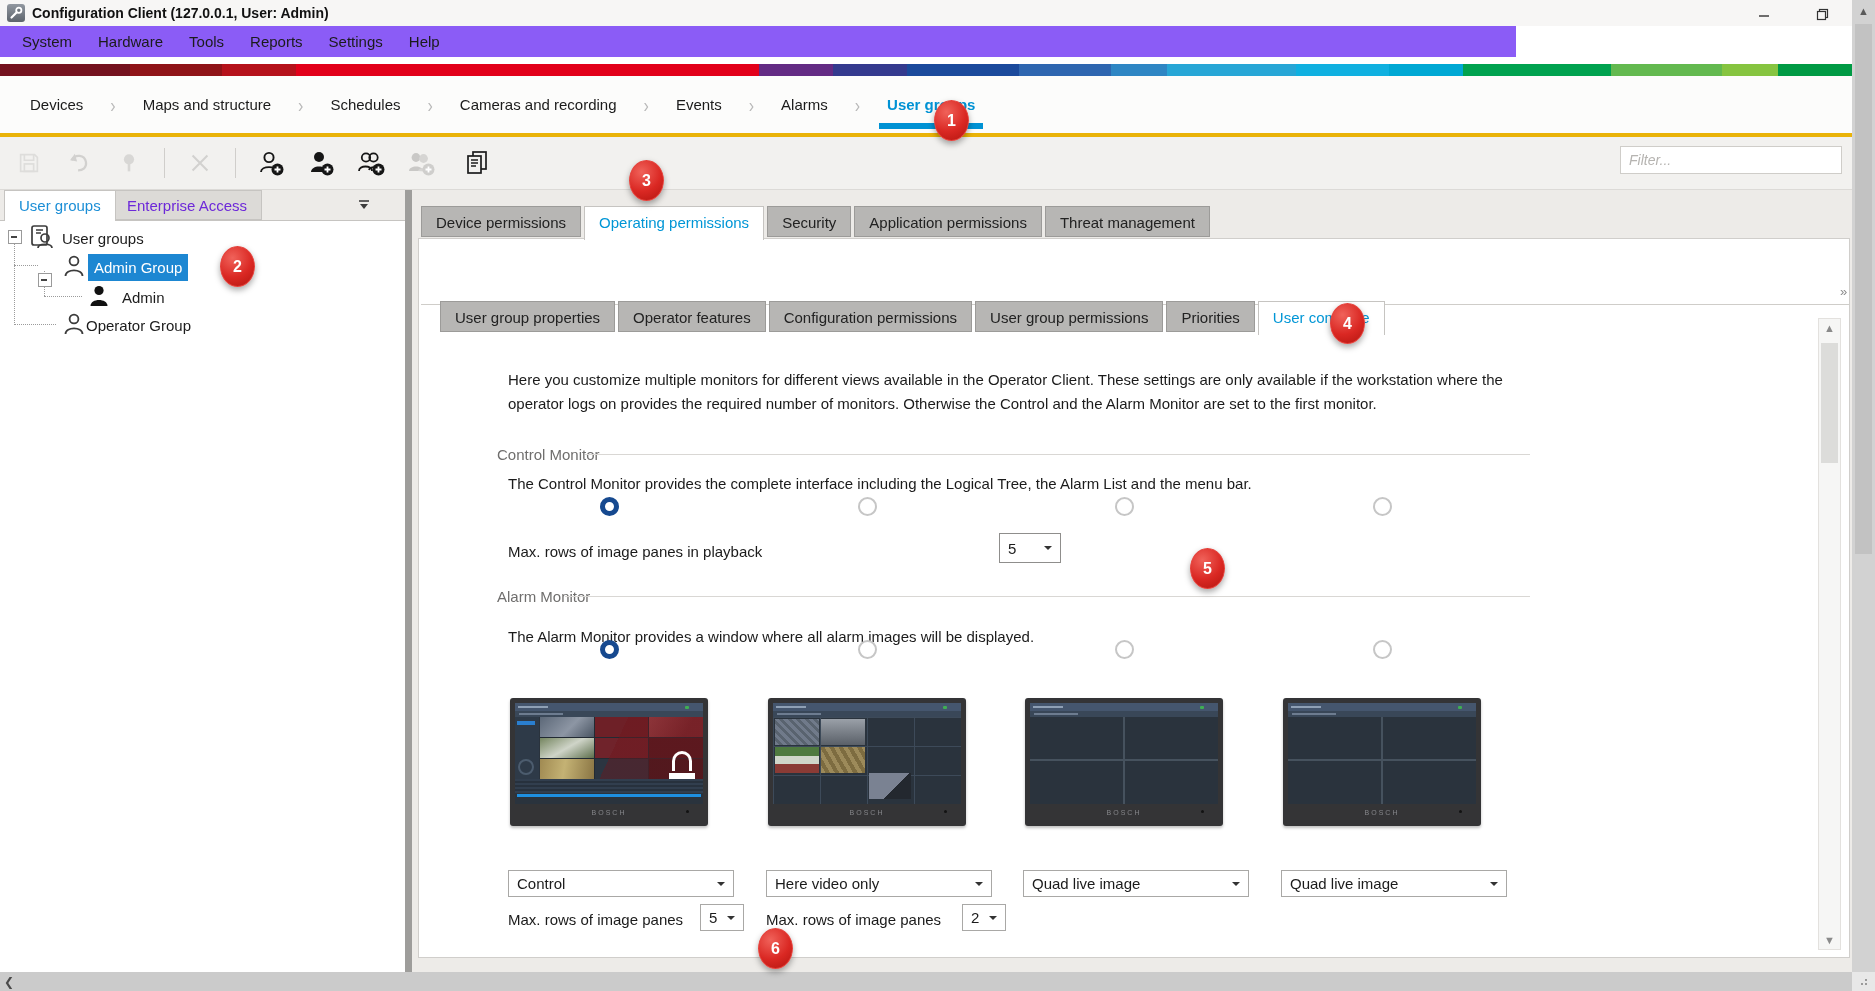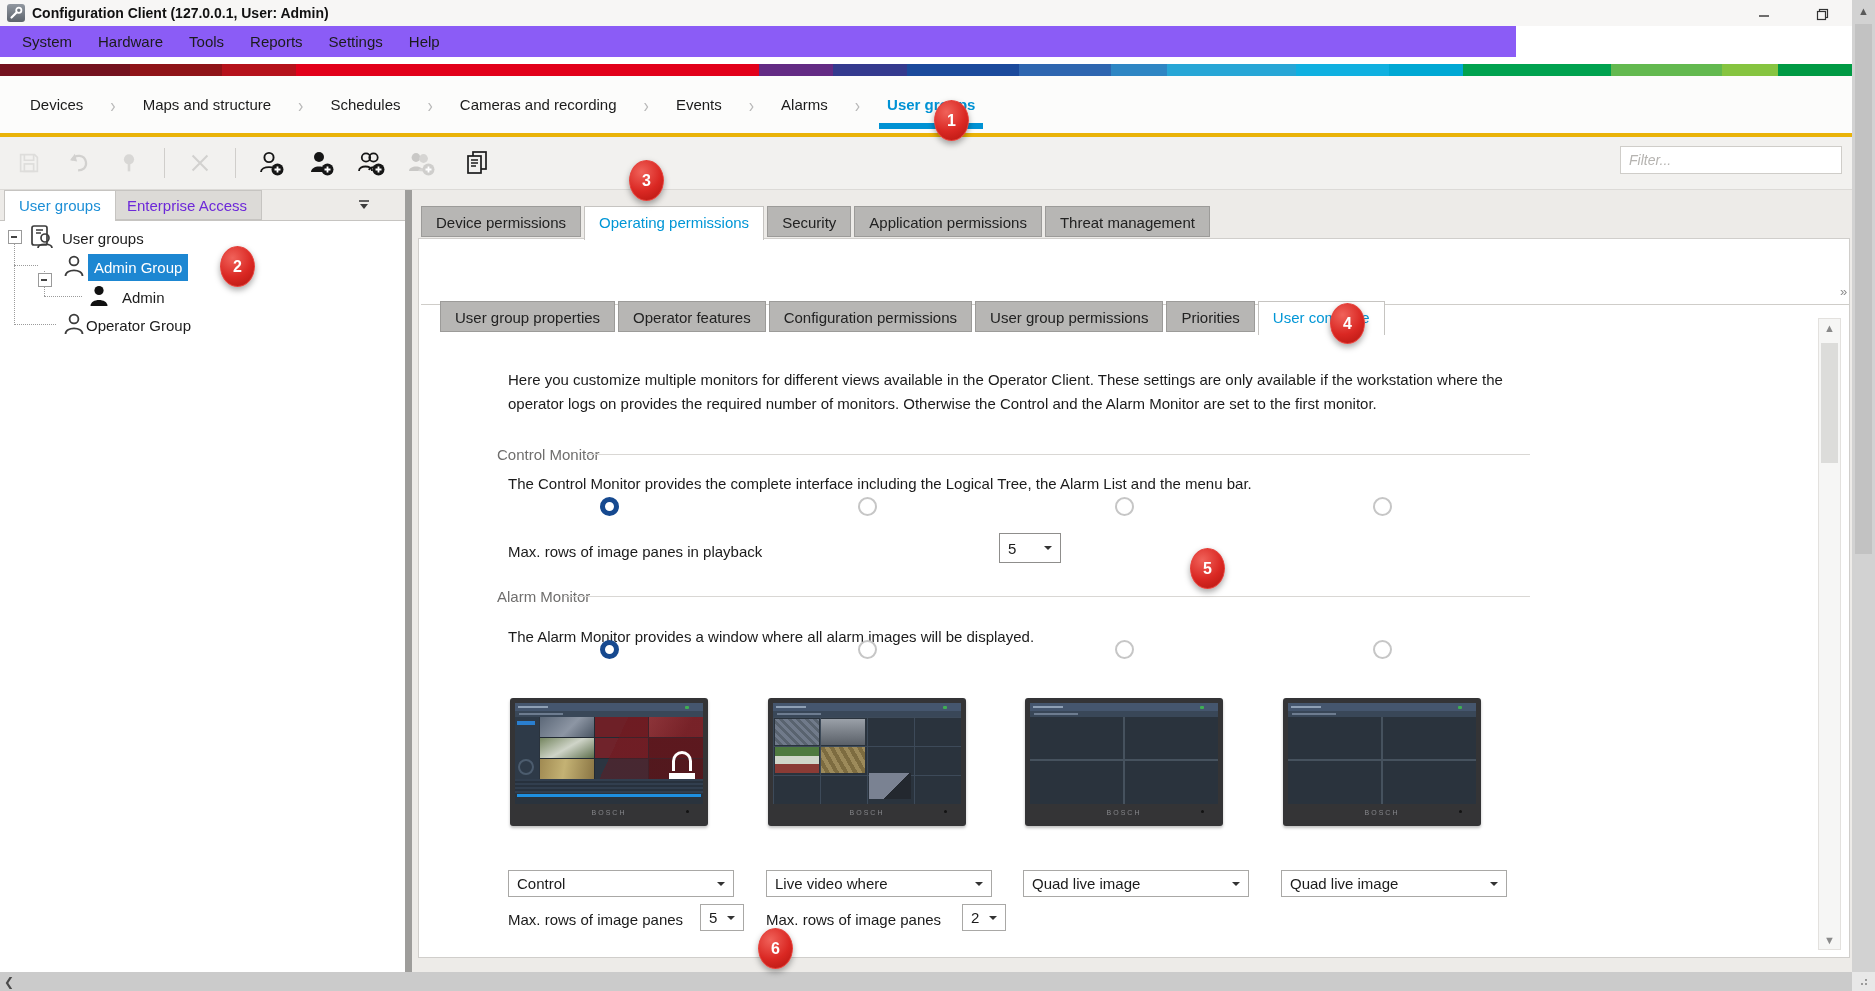--- a/index.html
+++ b/index.html
@@ -414,21 +414,21 @@
       <div class="quad"></div>
     </div>
     <div class="bezel-label">BOSCH</div>
   </div>
 
   <div class="abs dd" style="left:508px;top:870px;width:226px;">
     <span>Control</span>
     <span class="caret"></span>
   </div>
   <div class="abs dd" style="left:766px;top:870px;width:226px;">
-    <span>Live video where</span>
+    <span>Here video only</span>
     <span class="caret"></span>
   </div>
   <div class="abs dd" style="left:1023px;top:870px;width:226px;">
     <span>Quad live image</span>
     <span class="caret"></span>
   </div>
   <div class="abs dd" style="left:1281px;top:870px;width:226px;">
     <span>Quad live image</span>
     <span class="caret"></span>
   </div>

